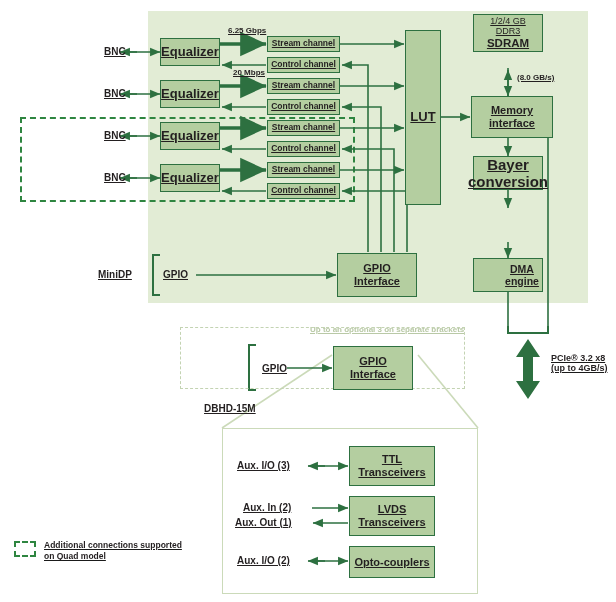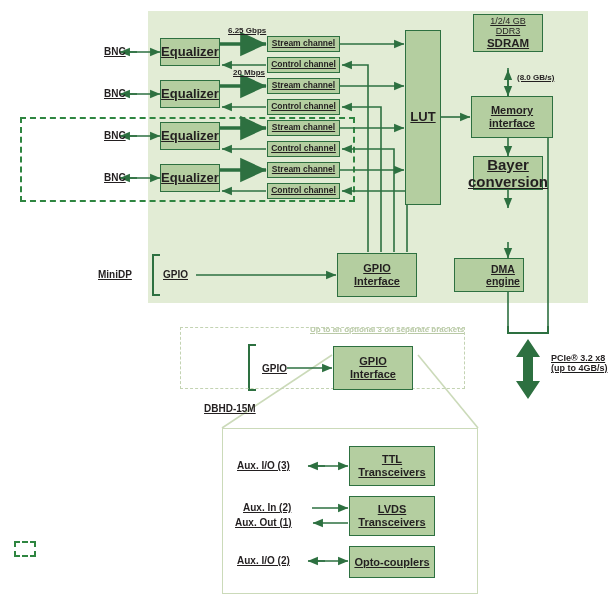--- a/index.html
+++ b/index.html
@@ -179,21 +179,21 @@
     <span>Memory</span>
     <span>interface</span>
   </div>
 
   <div class="abs blk" style="left:473px;top:156px;width:70px;height:34px;flex-direction:column;font-size:15px;">
     <span>Bayer</span>
     <span>conversion</span>
   </div>
 
 
-  <div class="abs blk" style="left:454px;top:258px;width:70px;height:34px;flex-direction:column;font-size:10.5px;padding-left:28px;">
+  <div class="abs blk" style="left:473px;top:258px;width:70px;height:34px;flex-direction:column;font-size:10.5px;padding-left:28px;">
     <span>DMA</span>
     <span>engine</span>
   </div>
 
   <div class="abs" style="left:551px;top:353px;">
     <div class="lbl" style="font-size:9px;">PCIe® 3.2 x8</div>
     <div class="lbl" style="font-size:9px;">(up to 4GB/s)</div>
   </div>
 
   <div class="abs lbl note" style="left:310px;top:313px;margin-top:12px;">Up to an optional 3 on separate brackets</div>
@@ -217,14 +217,18 @@
   <div class="abs lbl" style="left:235px;top:517px;">Aux. Out (1)</div>
   <div class="abs blk" style="left:349px;top:496px;width:86px;height:40px;flex-direction:column;font-size:11px;">
     <span>LVDS</span>
     <span>Transceivers</span>
   </div>
 
   <div class="abs lbl" style="left:237px;top:555px;">Aux. I/O (2)</div>
   <div class="abs blk" style="left:349px;top:546px;width:86px;height:32px;font-size:11px;">Opto-couplers</div>
 
   <div class="abs swatch" style="left:14px;top:541px;width:22px;height:16px;"></div>
+  <div class="abs" style="left:44px;top:540px;">
+    <div class="lbl leg">Additional connections supported</div>
+    <div class="lbl leg">on Quad model</div>
+  </div>
 
 </div>
 
 </body></html>

